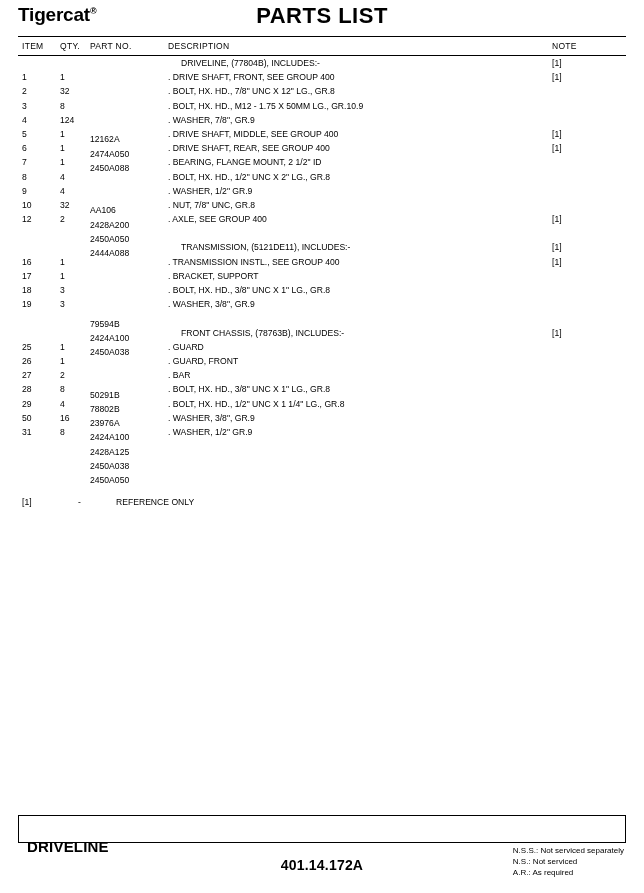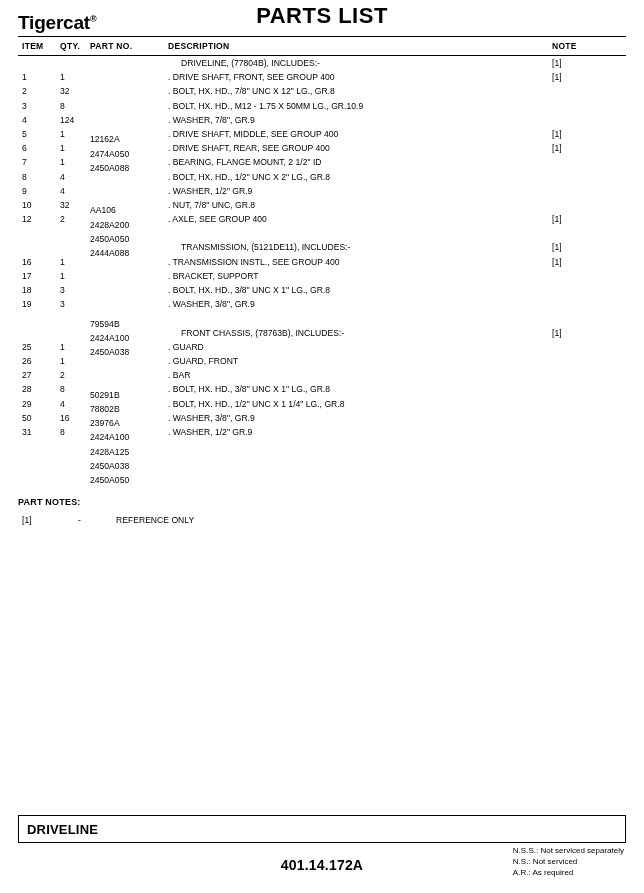--- a/index.html
+++ b/index.html
@@ -24,21 +24,21 @@
   }
 
   
   .header {
     position: relative;
     height: 36px;
   }
   .brand {
     position: absolute;
     left: 0;
-    top: 12px;
+    top: 4px;
     font-size: 19px;
     font-weight: bold;
     letter-spacing: -0.2px;
   }
   .brand .reg {
     font-size: 9px;
     vertical-align: super;
     font-weight: bold;
   }
   .doc-title {
@@ -56,21 +56,21 @@
   .rule {
     border: 0;
     border-top: 1px solid #000;
     margin: 0;
     height: 0;
   }
   .colhead {
     position: relative;
     height: 18px;
     font-size: 8.5px;
-    font-weight: bold;
+    font-weight: normal;
     letter-spacing: 0.3px;
   }
   .colhead span {
     position: absolute;
     top: 4px;
   }
 
   
   .c-item  { left: 4px; }
   .c-qty   { left: 42px; }
@@ -132,22 +132,22 @@
     bottom: 8px;
   }
   .footer-box {
     border: 1px solid #000;
     height: 26px;
     position: relative;
   }
   .footer-box .footer-title {
     position: absolute;
     left: 8px;
-    top: 6px;
-    font-size: 13px;
+    top: 22px;
+    font-size: 15px;
     font-weight: bold;
     letter-spacing: 0.2px;
   }
   .footer-under {
     position: relative;
     height: 42px;
   }
   .doc-number {
     position: absolute;
     left: 0; right: 0;
@@ -352,21 +352,20 @@
       <div class="row">
         <span class="v-item">31</span>
         <span class="v-qty">8</span>
         <span class="v-part">2450A050</span>
         <span class="v-desc">. WASHER, 1/2" GR.9</span>
         <span class="v-note"></span>
       </div>
     </div>
 
   <div class="partnotes">
-    <div class="partnotes-title">PART NOTES:</div>
     <div id="part-notes-list">
         <div class="note-row">
           <span class="note-key">[1]</span>
           <span class="note-dash">-</span>
           <span class="note-text">REFERENCE ONLY</span>
         </div>
       </div>
   </div>
 
   <div class="footer">

